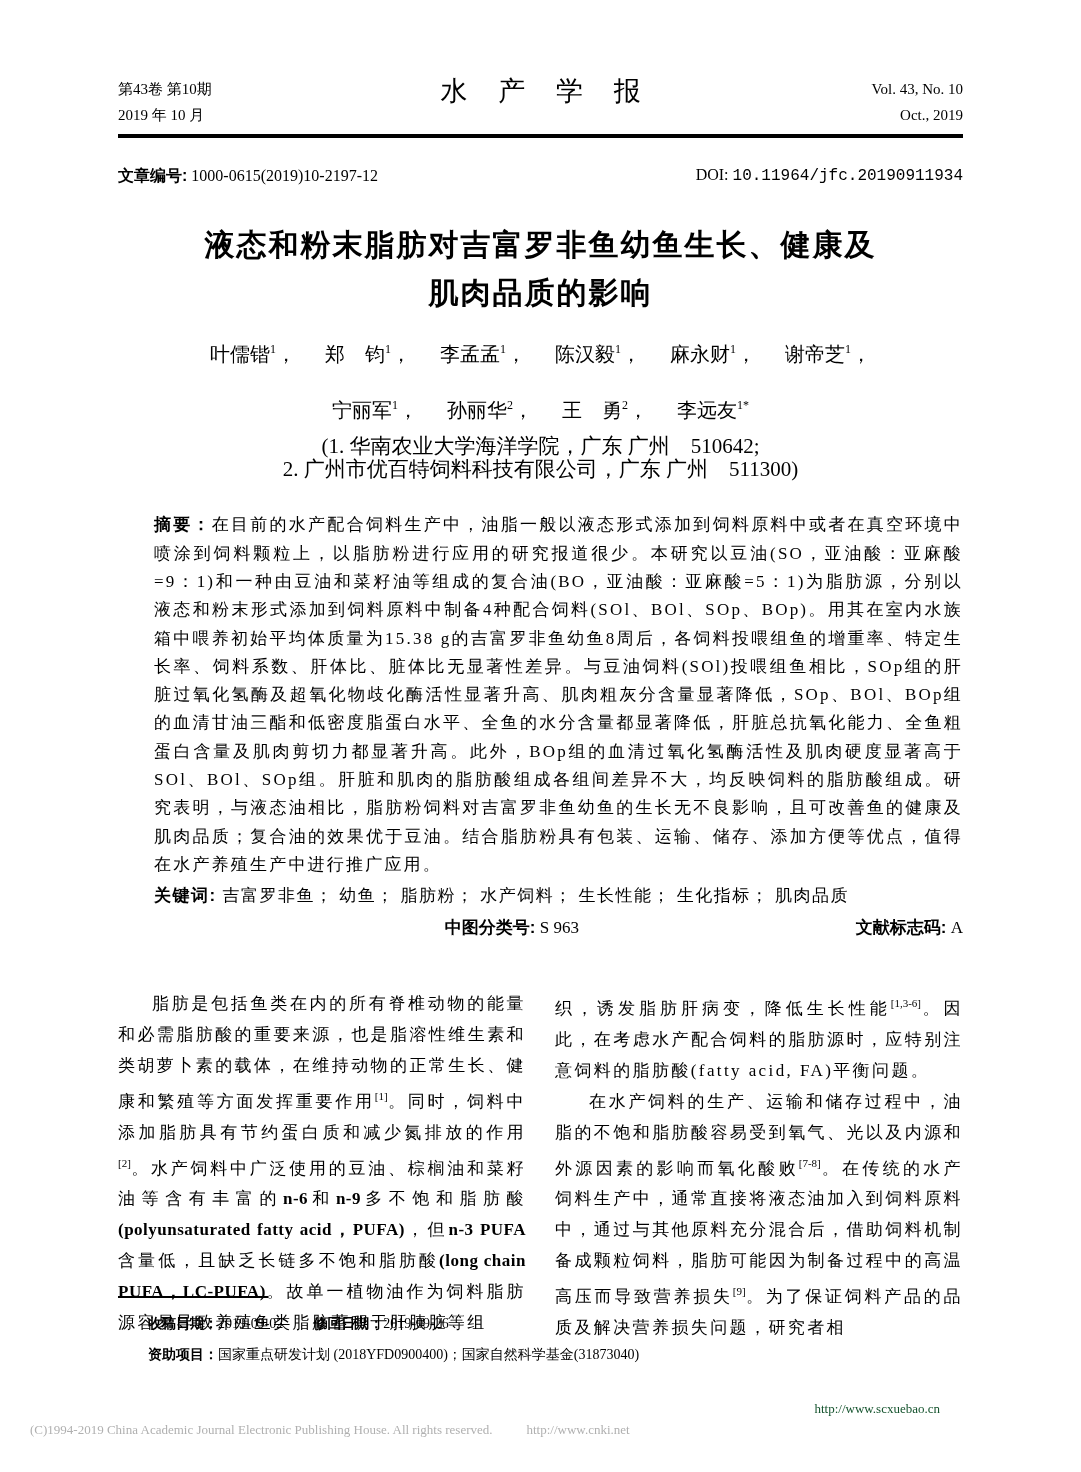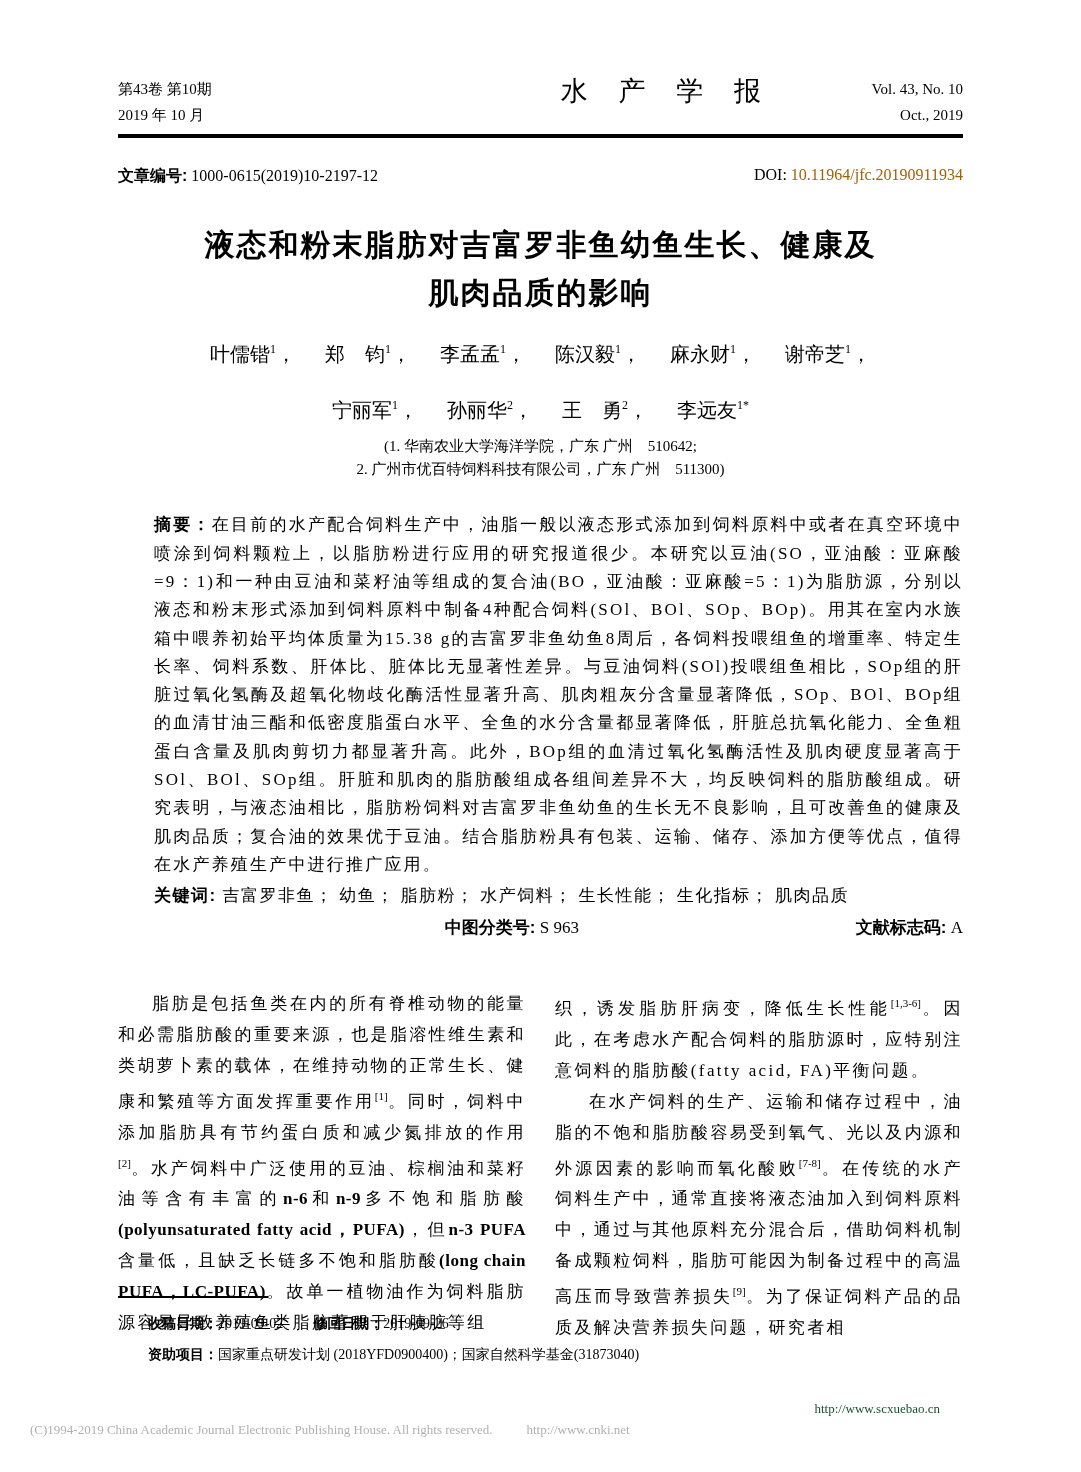--- a/index.html
+++ b/index.html
@@ -10,39 +10,39 @@
     color:#000;
     font-family:"Liberation Serif","DejaVu Serif",serif;
     overflow:hidden;
   }
   .content{padding:76px 118px 0 118px;}
 
   
   .jheader{display:flex;justify-content:space-between;align-items:flex-start;}
   .jh-left,.jh-right{width:190px;font-size:15px;line-height:26px;white-space:nowrap;}
   .jh-right{text-align:right;}
-  .jh-center{flex:1;text-align:right;}
+  .jh-center{flex:1;text-align:center;}
   .jtitle-cn{font-size:27px;letter-spacing:12px;line-height:30px;padding-left:12px;}
   .jtitle-en{font-size:15px;letter-spacing:1px;line-height:26px;margin-top:2px;}
   .header-rule{border:none;border-top:4px solid #000;margin:6px 0 0 0;}
 
   
   .meta-row{display:flex;justify-content:space-between;margin-top:28px;font-size:16px;}
   .hei{font-family:"Liberation Sans","DejaVu Sans",sans-serif;font-weight:bold;}
-  .doi-val{color:#a16207;text-decoration:none;}
+  .doi-val{color:#000000;text-decoration:none;font-family:Liberation Mono, monospace;}
 
   
   .paper-title{margin:34px 0 0 0;text-align:center;
     font-family:"Liberation Sans","DejaVu Sans",sans-serif;
     font-weight:bold;font-size:30px;line-height:48px;letter-spacing:2px;}
   .authors{text-align:center;font-size:20px;line-height:37px;margin-top:14px;}
   .authors .au{display:inline-block;text-align:right;}
   .authors .au + .au{margin-left:24px;}
   .authors sup{font-size:12px;}
-  .affil{text-align:center;font-size:15px;line-height:23px;}
+  .affil{text-align:center;font-size:21px;line-height:23px;}
   .affil-first{margin-top:7px;}
 
   
   .abstract{margin:30px 0 0 36px;font-size:17px;line-height:28.3px;
     text-align:justify;letter-spacing:2.2px;}
   .keywords{margin:2px 0 0 36px;font-size:17px;line-height:29px;letter-spacing:1.5px;}
   .clc-row{display:flex;margin:3px 0 0 36px;font-size:17px;line-height:29px;justify-content:flex-end;}
   .clc-left{flex:0 0 411px;}
 
   

